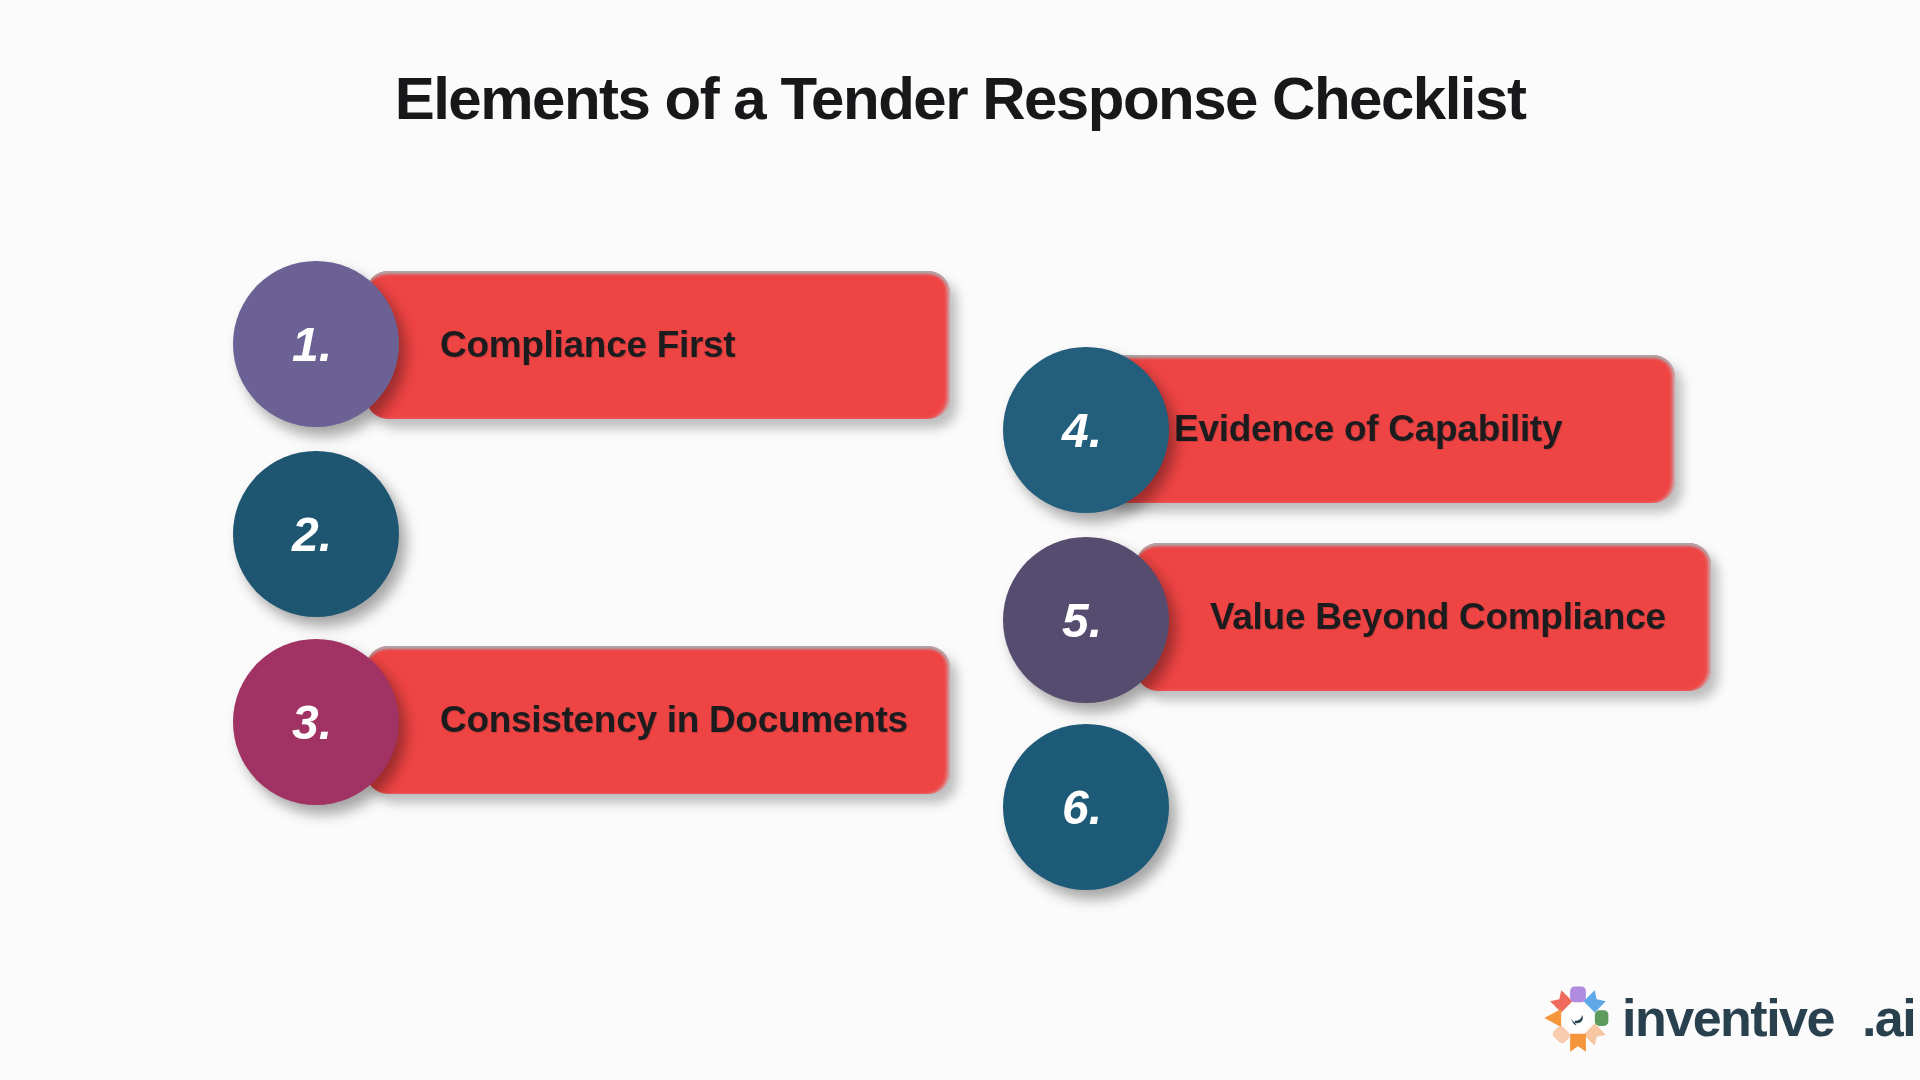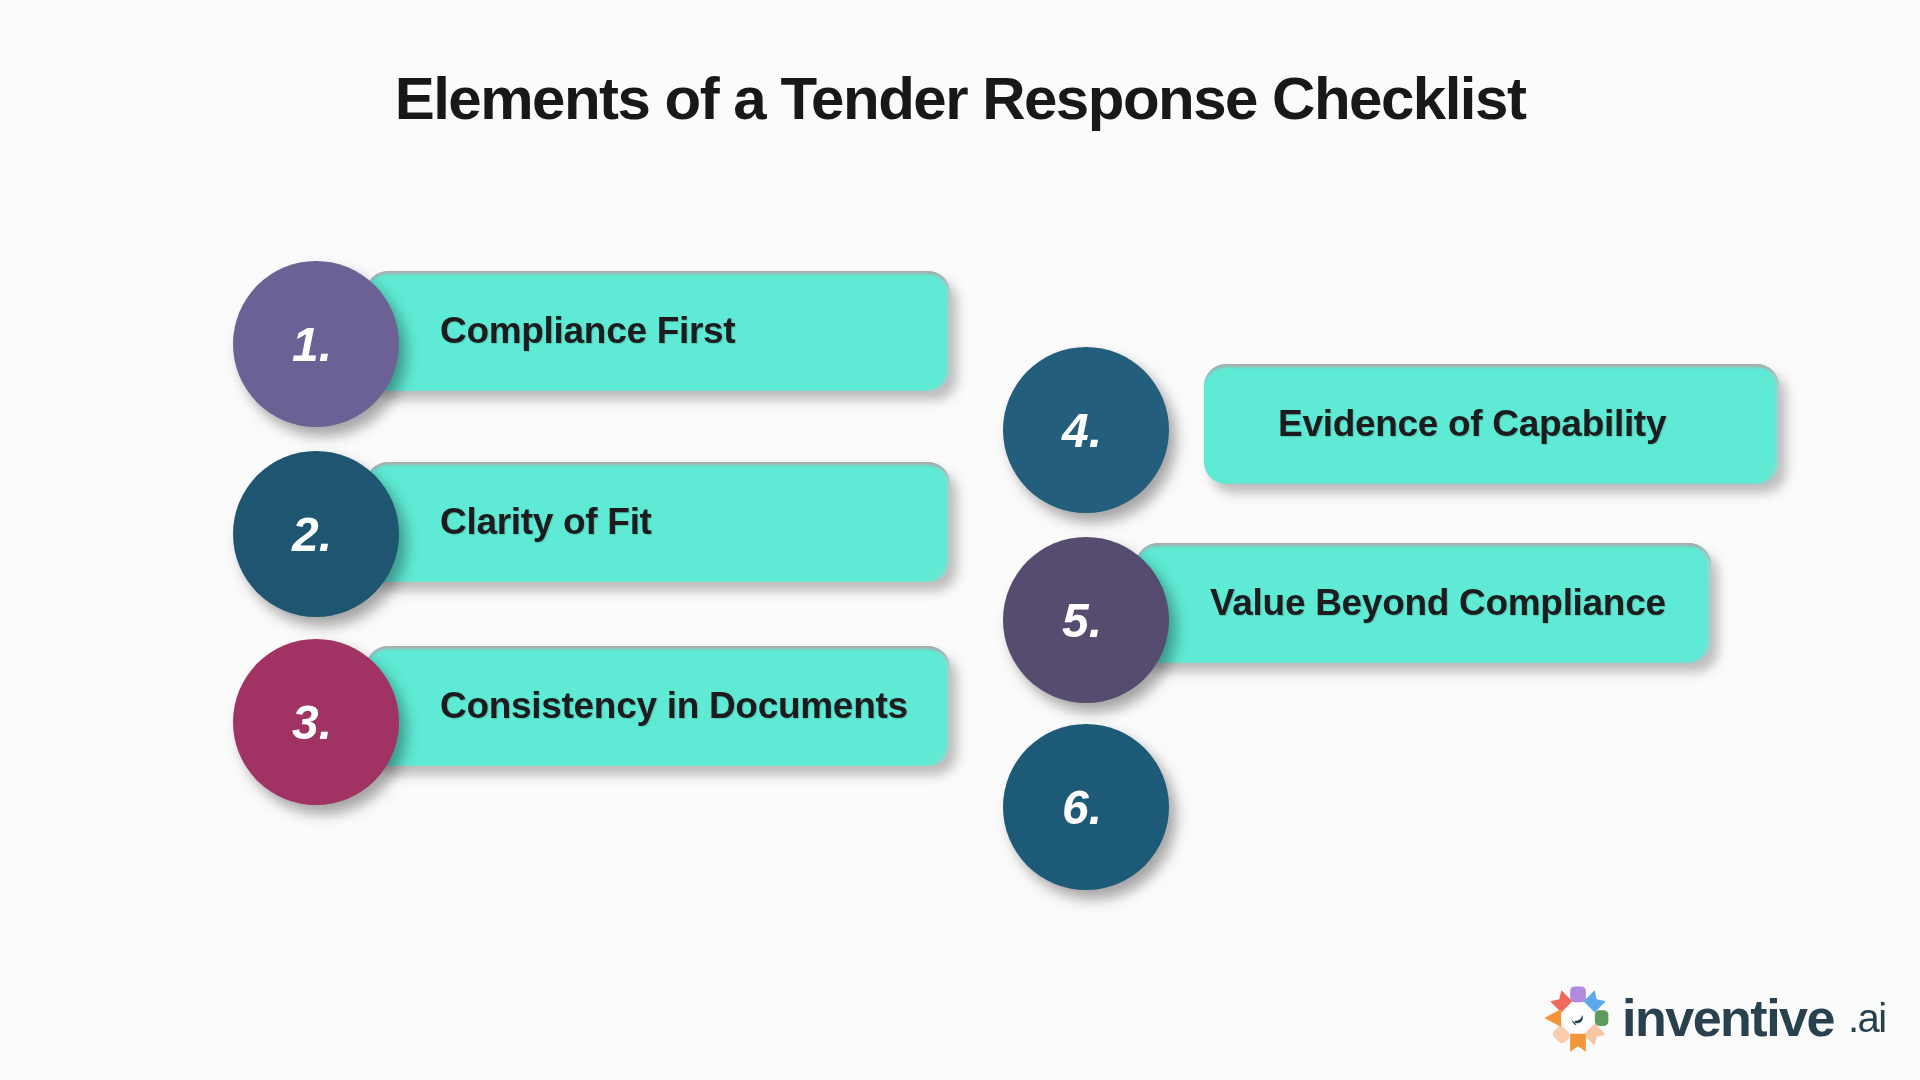--- a/index.html
+++ b/index.html
@@ -6,21 +6,21 @@
   .stage{
     position:relative;width:1920px;height:1080px;overflow:hidden;
     background:#FCFBFB;font-family:"Liberation Sans",sans-serif;
   }
   .title{
     position:absolute;top:64px;left:0;right:0;text-align:center;
     font-size:60px;font-weight:800;letter-spacing:-1.5px;color:#18181A;line-height:1.15;
   }
   .item{position:absolute;inset:0;pointer-events:none;}
   .pill{
-    position:absolute;height:120px;background:#5eead4;border-radius:22px;
+    position:absolute;height:148px;background:#ef4444;border-radius:22px;
     box-shadow: inset 0 5px 3px -2px #ACAAAD, inset -4px 0 4px -2px #C8C6C9,
                 7px 9px 12px rgba(0,0,0,0.25);
     display:flex;align-items:center;padding-left:74px;box-sizing:border-box;
   }
   .pill .label{
     font-size:37px;font-weight:700;color:#1C1C1E;letter-spacing:-0.3px;
     text-shadow:1px 1px 1px rgba(0,0,0,0.15);
   }
   .circle{
     position:absolute;width:166px;height:166px;border-radius:50%;
@@ -28,55 +28,52 @@
     box-shadow:7px 9px 14px rgba(0,0,0,0.35);
   }
   .circle .number{
     color:#FFFFFF;font-size:48px;font-weight:700;font-style:italic;
     transform:translateX(-4px);
   }
   
   .p1{left:366px;top:271px;width:584px;}  .c1{left:233px;top:261px;}
   .p2{left:366px;top:462px;width:584px;}  .c2{left:233px;top:451px;}
   .p3{left:366px;top:646px;width:584px;}  .c3{left:233px;top:639px;}
-  .p4{left:1204px;top:355px;width:575px;margin-top:9px;} .c4{left:1003px;top:347px;}
+  .p4{left:1100px;top:355px;width:575px;} .c4{left:1003px;top:347px;}
   .p5{left:1136px;top:543px;width:575px;text-align:right;} .c5{left:1003px;top:537px;}
   .p6{left:1136px;top:733px;width:575px;} .c6{left:1003px;top:724px;}
   
   .logo{
     position:absolute;left:1542px;top:982px;display:flex;align-items:center;gap:8px;
   }
   .logo svg{display:block;}
   .logo .brand{
     font-size:52px;font-weight:700;color:#29414F;letter-spacing:-1.5px;
   }
   .logo .suffix{
-    font-size:40px;font-weight:400;color:#29414F;letter-spacing:-1.5px;margin-left:6px;
+    font-size:52px;font-weight:700;color:#29414F;letter-spacing:-1.5px;margin-left:20px;
   }
 </style>
 </head>
 <body>
 
 <div class="stage">
 
   <div class="title">Elements of a Tender Response Checklist</div>
 
   <div class="item">
     <div class="pill p1">
       <span class="label">Compliance First</span>
     </div>
     <div class="circle c1" style="background: rgb(108, 97, 149);">
       <span class="number">1.</span>
     </div>
   </div>
 
   <div class="item">
-    <div class="pill p2">
-      <span class="label">Clarity of Fit</span>
-    </div>
     <div class="circle c2" style="background: rgb(30, 85, 113);">
       <span class="number">2.</span>
     </div>
   </div>
 
   <div class="item">
     <div class="pill p3">
       <span class="label">Consistency in Documents</span>
     </div>
     <div class="circle c3" style="background: rgb(160, 50, 100);">

